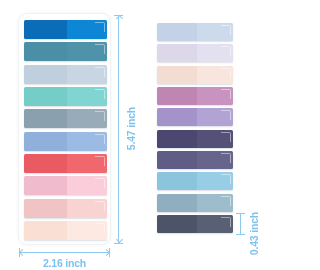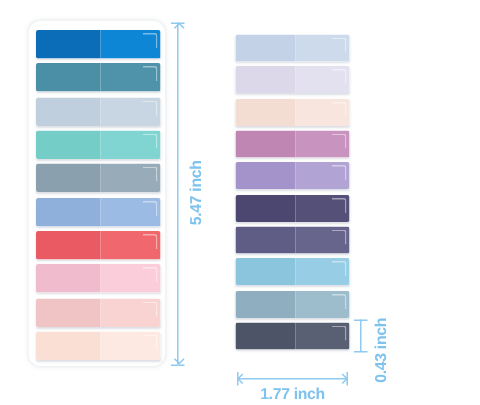--- a/index.html
+++ b/index.html
@@ -355,29 +355,29 @@
     <div class="cap top"></div>
     <div class="cap bot"></div>
     <div class="vline"></div>
     <div class="tick top"></div>
     <div class="tick bot"></div>
     <div class="vlabel">
       <span>5.47 inch</span>
     </div>
   </div>
 
-
-  <div id="dim-right-width" class="hdim">
+  <div id="dim-left-width" class="hdim">
     <div class="hcap l"></div>
     <div class="hcap r"></div>
     <div class="hline"></div>
     <div class="htick l"></div>
     <div class="htick r"></div>
-    <div class="hlabel">1.77 inch</div>
+    <div class="hlabel">2.16 inch</div>
   </div>
+
 
   <div id="dim-tab-height">
     <div class="cap top"></div>
     <div class="cap bot"></div>
     <div class="vline"></div>
     <div class="vlabel">
       <span>0.43 inch</span>
     </div>
   </div>
 

